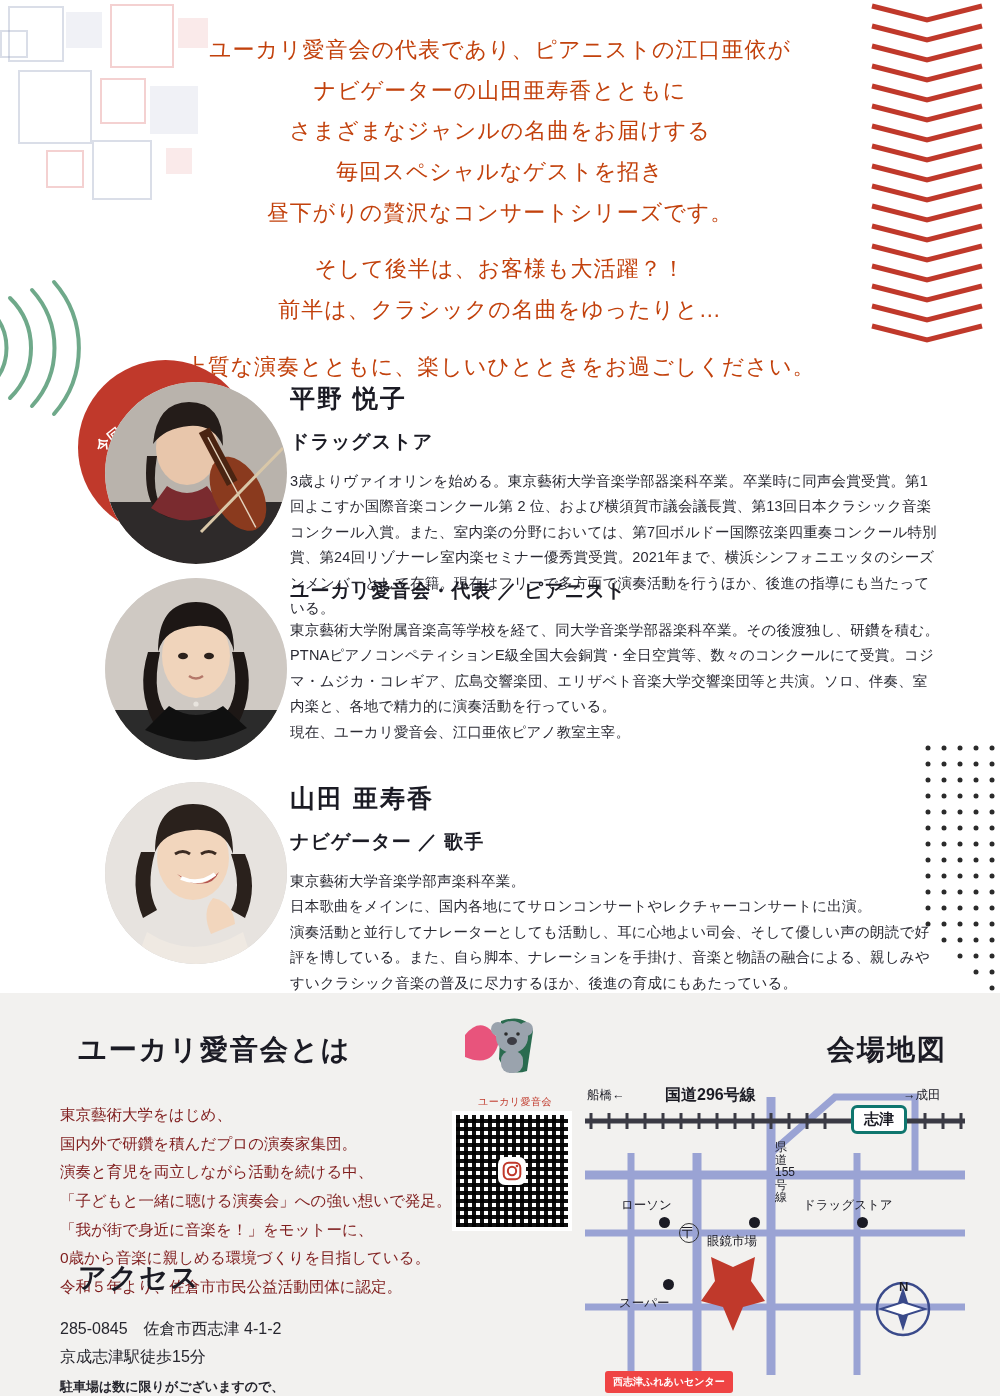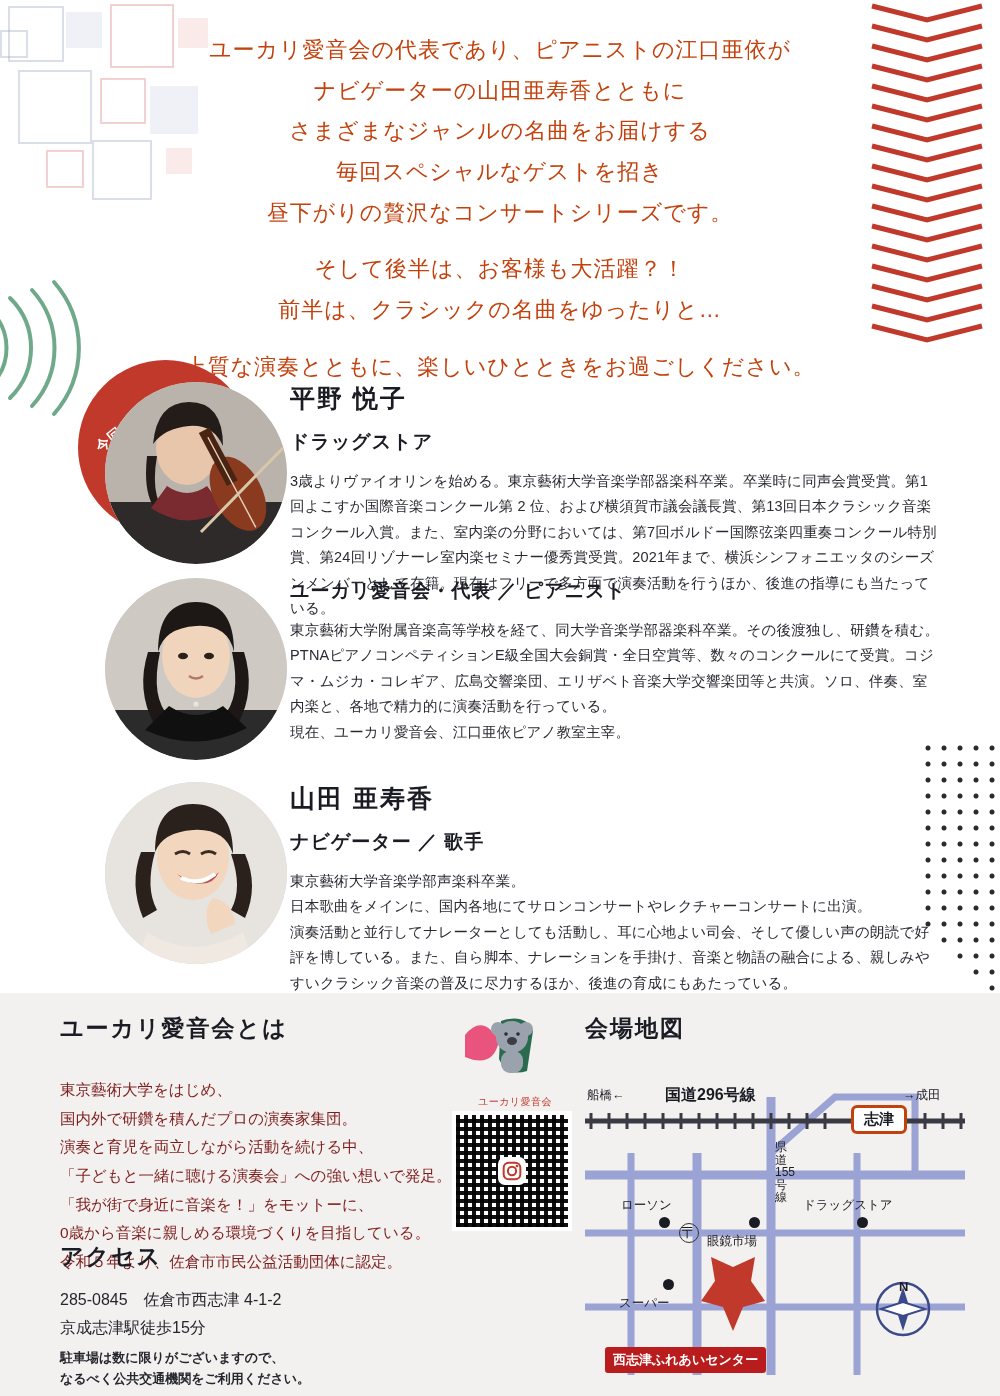--- a/index.html
+++ b/index.html
@@ -118,22 +118,22 @@
   }
 
   
   .panel {
     position: absolute;
     left: 0; top: 993px;
     width: 1000px; height: 403px;
     background: #f2f1ef;
   }
   .panel h2 {
-    margin: 0;
-    font-size: 23px;
+    margin: 18px;
+    font-size: 28px;
     font-weight: bold;
     letter-spacing: 2px;
     color: #1b1b24;
   }
   .about {
     position: absolute;
     left: 60px; top: 20px;
     width: 420px;
   }
   .about-lines {
@@ -191,52 +191,53 @@
     background: #fff;
     display: flex; align-items: center; justify-content: center;
   }
 
   
   .map {
     position: absolute;
     left: 585px; top: 20px;
     width: 380px; height: 365px;
   }
-  .map h2 { margin-bottom: 16px; }
+  .map h2 { margin-bottom: 16px; text-align: right; }
   .map-canvas {
     position: absolute;
     left: 0; top: 44px;
     width: 380px; height: 318px;
   }
   .mlabel {
     position: absolute;
     font-size: 12.5px;
     color: #1b1b24;
     white-space: nowrap;
   }
   .mlabel.b { font-weight: bold; }
   .station {
     position: absolute;
-    border: 3px solid #c2410c;
+    border: 3px solid #0f766e;
     border-radius: 6px;
     background: #fff;
     font-size: 15px;
     font-weight: bold;
     padding: 2px 10px;
     color: #1b1b24;
   }
   .venue-tag {
     position: absolute;
-    background: #b91c1c;
+    background: #ef4444;
     color: #fff;
-    font-size: 13px;
+    font-size: 10px;
     font-weight: bold;
     padding: 4px 8px;
     border-radius: 3px;
     white-space: nowrap;
+    margin-top: 24px;
   }
   .poi-dot {
     position: absolute;
     width: 11px; height: 11px;
     border-radius: 50%;
     background: #1b1b24;
   }
 </style>
 </head>
 <body>

